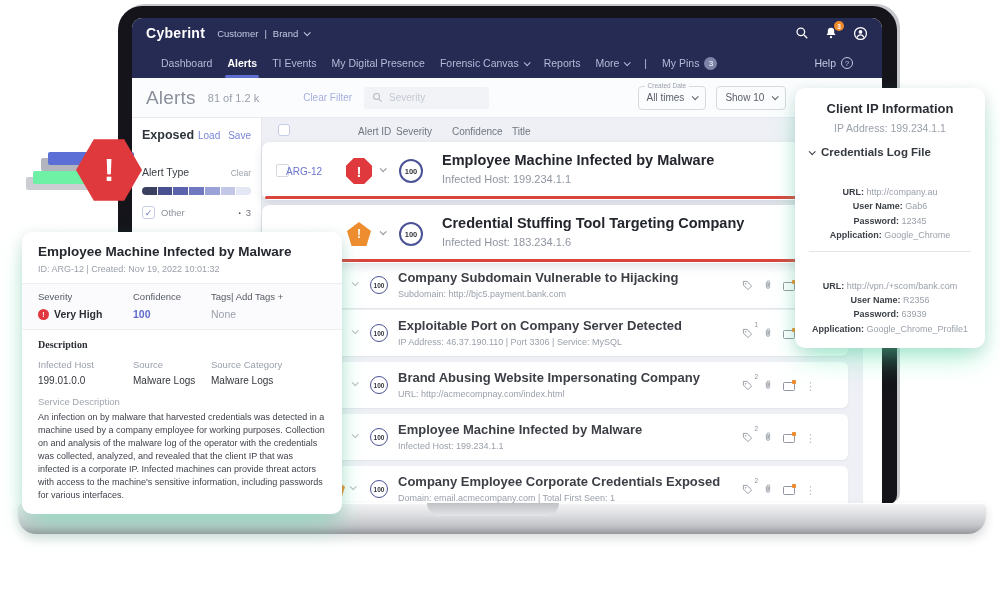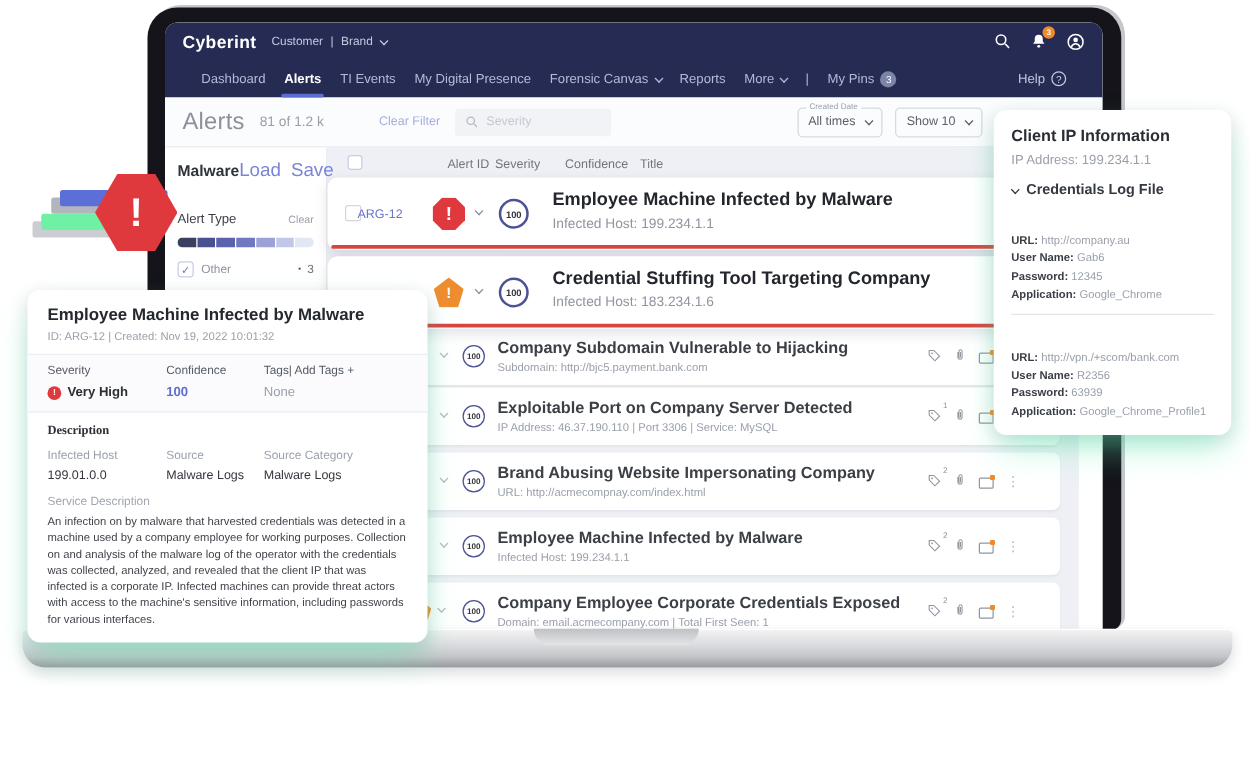--- a/index.html
+++ b/index.html
@@ -66,21 +66,21 @@
   .pgbox { width:20px; height:20px; border:1px solid #d6d9df; border-radius:3px; background:#fff;
            font-size:10px; color:#5b606a; display:flex; align-items:center; justify-content:center; }
 
   
   .appbody { position:relative; height:387px; background:#eef0f5; display:flex; }
 
   
   .filters { position:relative; width:130px; background:#fff; border-right:1px solid #e5e7ec; padding:10px; }
   .frow { display:flex; align-items:baseline; }
   .ftitle { font-size:12.5px; font-weight:bold; color:#2f333b; }
-  .flinks { margin-left:auto; display:flex; gap:8px; font-size:15px; color:#7b84d8; }
+  .flinks { margin-left:auto; display:flex; gap:8px; font-size:10px; color:#7b84d8; }
   .ftype { margin-top:24px; }
   .ftype .lab { font-size:10.5px; color:#3a3e46; }
   .fclear { margin-left:auto; font-size:8.5px; color:#9aa0aa; }
   .segbar { display:flex; gap:1px; height:8px; border-radius:4px; overflow:hidden; margin-top:9px; }
   .segbar i { flex:1; }
   .fopt { display:flex; align-items:center; margin-top:11px; gap:6px; }
   .cb { width:13px; height:13px; border:1px solid #c7cde8; border-radius:3px; background:#fff;
         display:flex; align-items:center; justify-content:center; font-size:9px; color:#6a78d0; }
   .fopt .ol { font-size:9.5px; color:#8d929c; }
   .fopt .cnt { margin-left:auto; display:flex; align-items:center; gap:5px;
@@ -143,21 +143,21 @@
   .bigrow .pent.big { position:absolute; left:85px; top:17px; width:24px; height:24px; font-size:12px; }
   .bigchev { position:absolute; left:118px; top:25px; color:#8d929c; }
   .conf.big { position:absolute; left:137px; top:17px; width:24px; height:24px; font-size:7.5px; }
   .bigtxt { position:absolute; left:180px; top:10px; }
   .bigtitle { font-size:14.5px; font-weight:bold; color:#23262c; }
   .bigsub { font-size:11px; color:#8f95a0; margin-top:5px; }
 
   
   .popup { position:absolute; background:#fff; border-radius:10px;
            box-shadow:0 14px 28px -6px rgba(96,235,179,.55), 0 4px 14px rgba(30,34,60,.14); }
-  .popup-ip { left:795px; top:88px; width:190px; padding:13px 14px 12px; z-index:8; }
+  .popup-ip { left:795px; top:88px; width:190px; padding:13px 14px 12px; z-index:8;text-align:center; }
   .ip-title { font-size:13px; font-weight:bold; color:#2a2d34; }
   .ip-line { font-size:10.5px; color:#9aa0aa; margin-top:6px; }
   .ip-section { display:flex; align-items:center; gap:7px; margin-top:12px; font-size:11.5px;
                 font-weight:600; color:#34383f; }
   .cred { margin-top:27px; font-size:9px; line-height:1.6; }
   .cred b { color:#3a3e45; }
   .cred span { color:#9aa0aa; }
   .divider { border-top:1px solid #e3e5ea; margin:8px 0; }
 
   .popup-alert { left:22px; top:232px; width:320px; padding:12px 16px 12px; z-index:9; }
@@ -279,21 +279,21 @@
           <span class="pglabel">Page</span>
           <span class="pgbox">3</span>
           <span class="pglabel">of</span>
         </div>
       </div>
 
       <div class="appbody">
 
         <aside class="filters">
           <div class="frow">
-            <span class="ftitle">Malware</span>
+            <span class="ftitle">Exposed</span>
             <span class="flinks">
               <span>Load</span>
               <span>Save</span>
             </span>
           </div>
           <div class="frow ftype">
             <span class="lab">Alert Type</span>
             <span class="fclear">Clear</span>
           </div>
           <div class="segbar">

